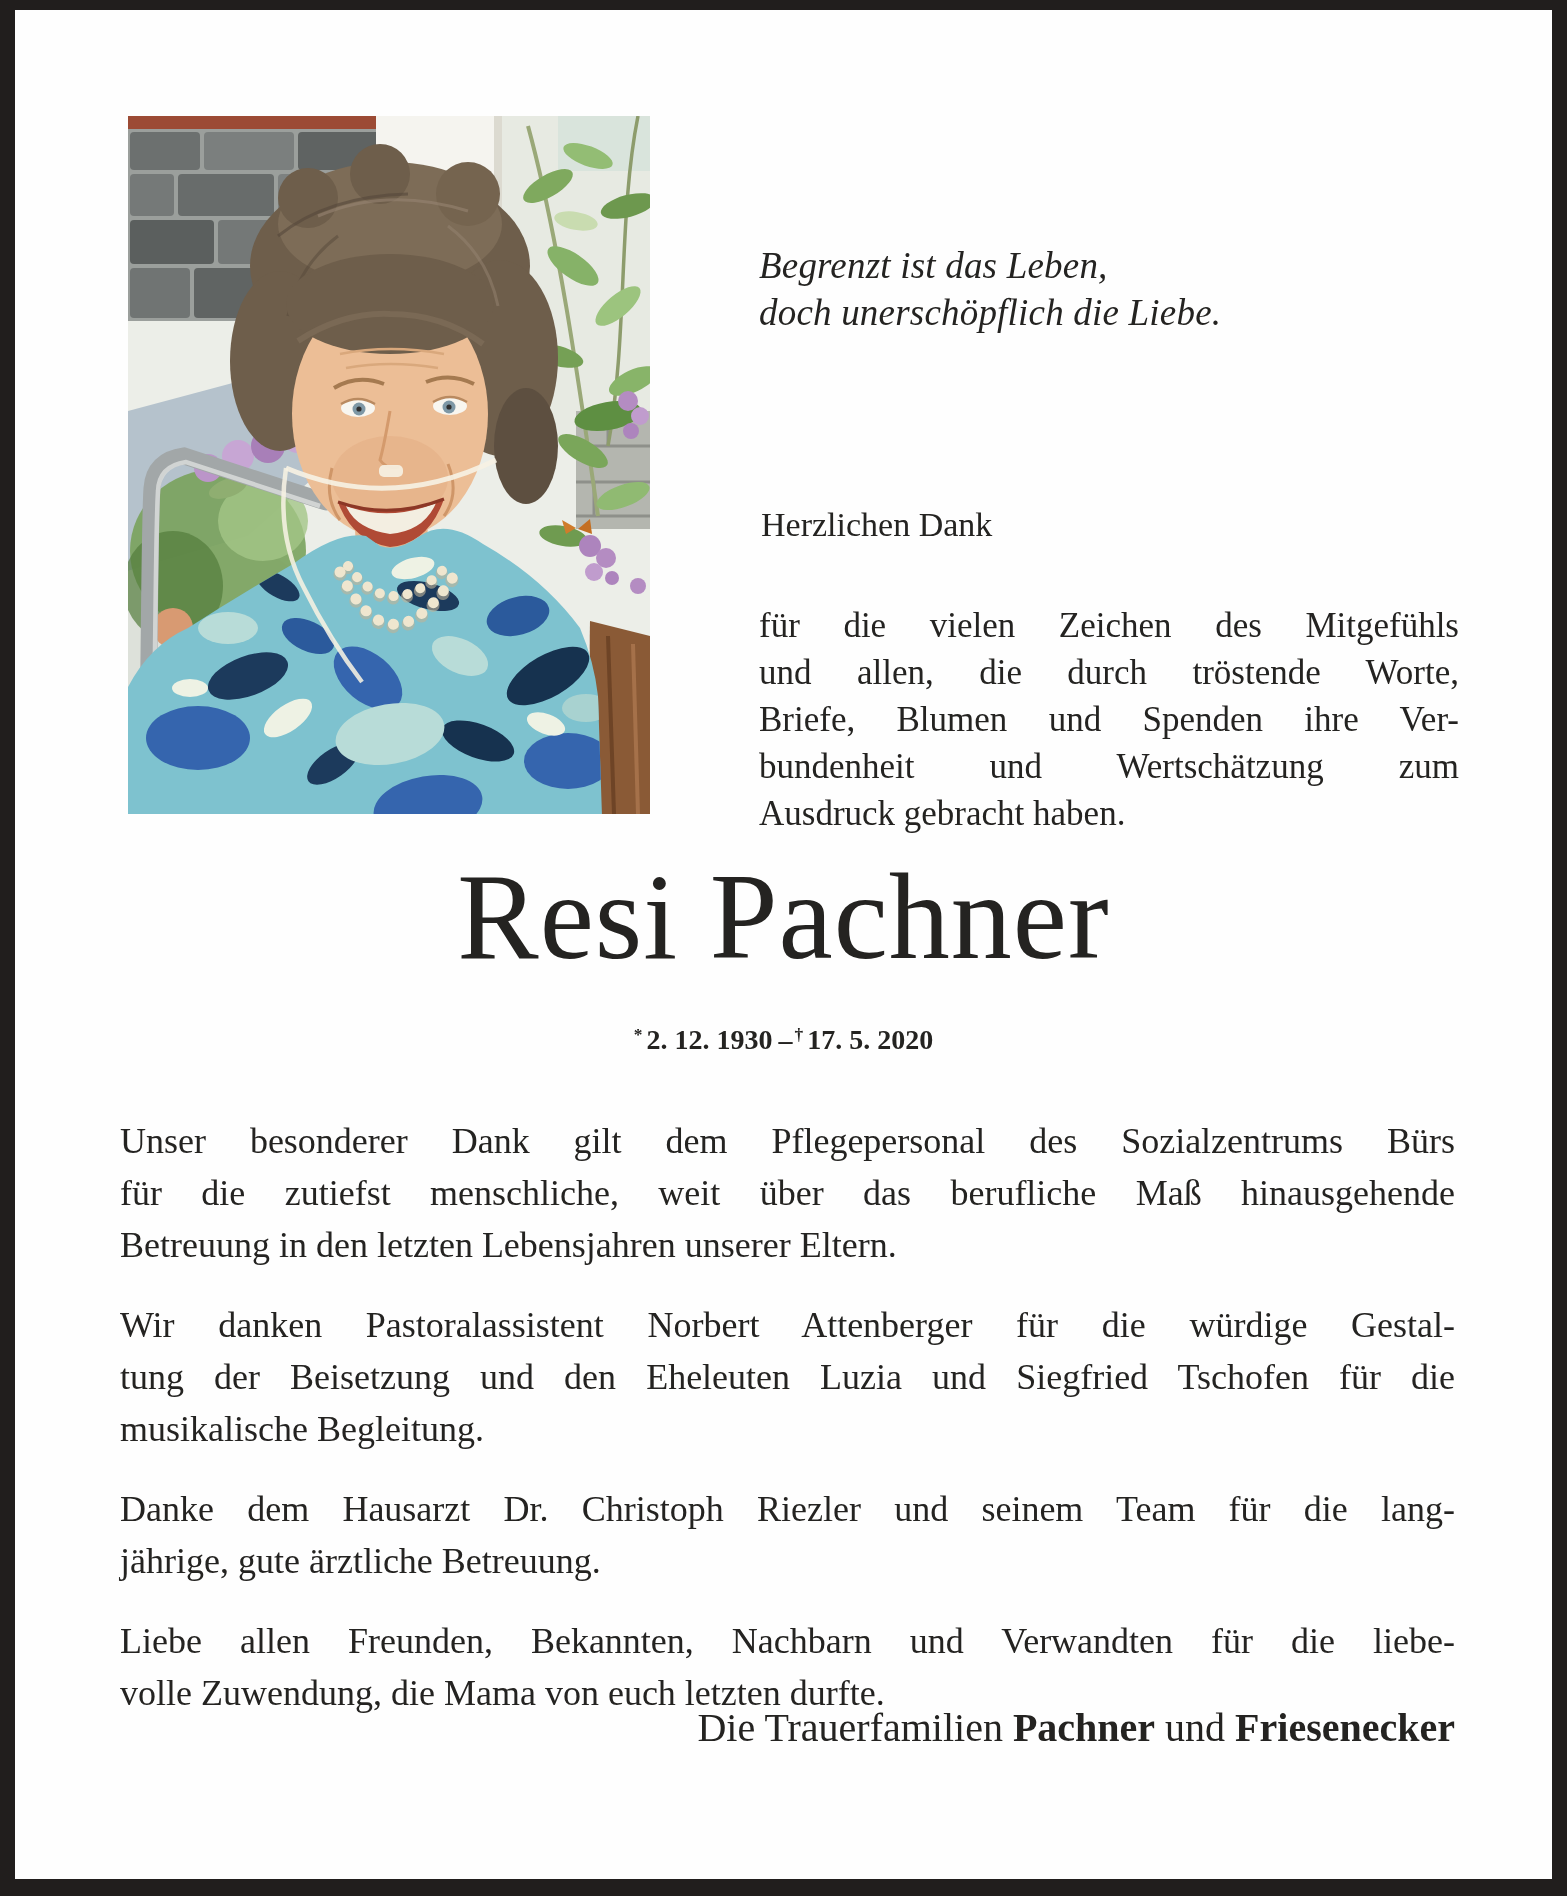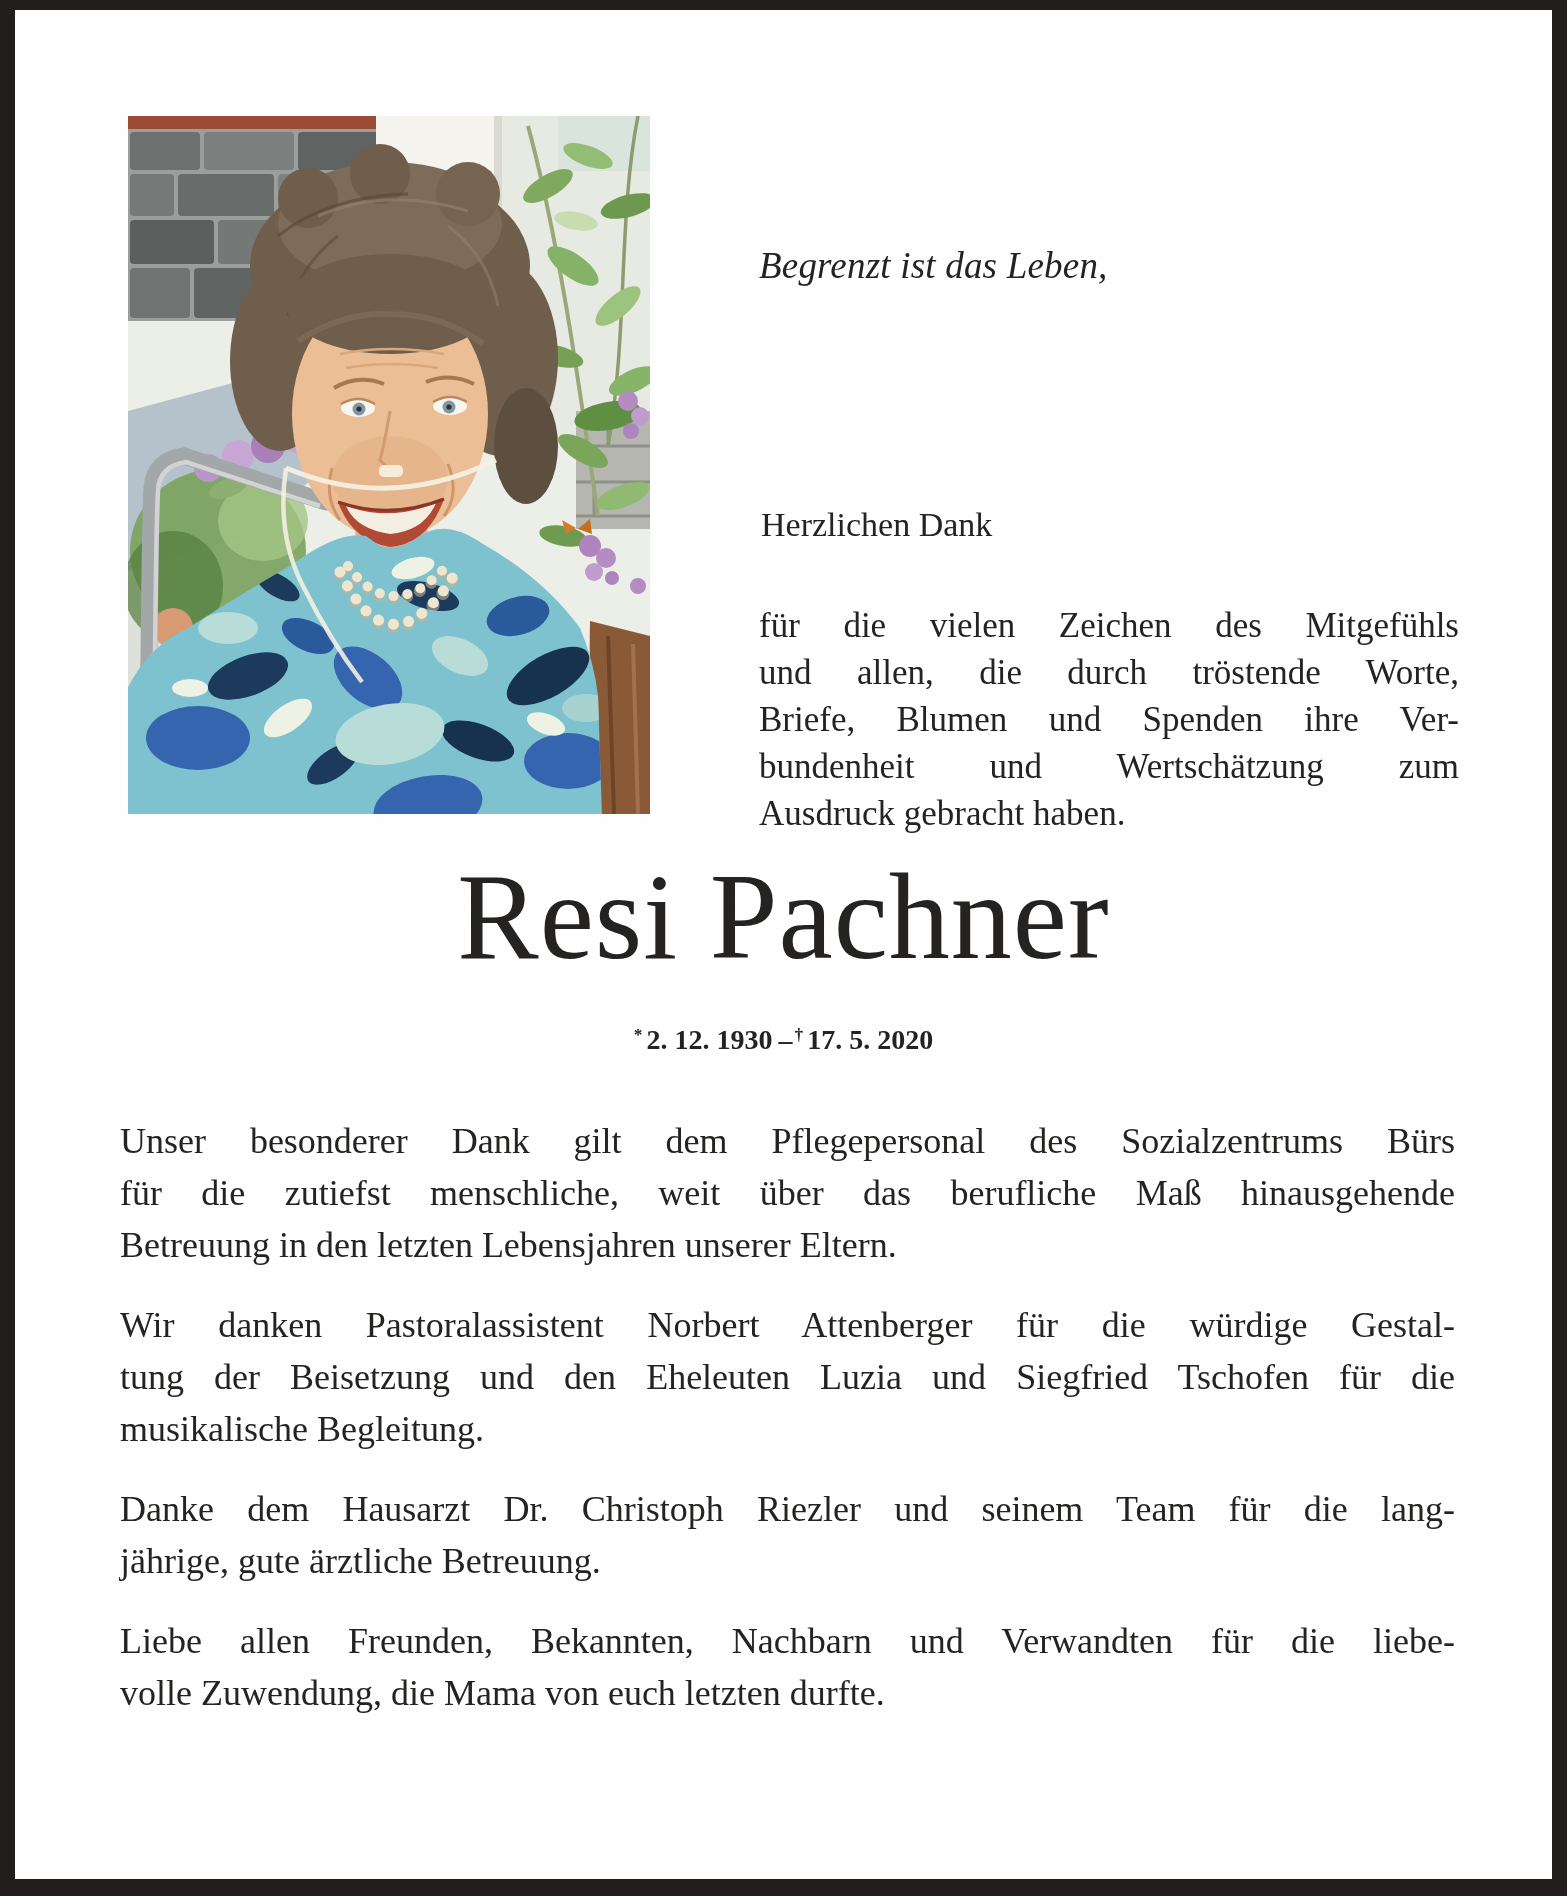--- a/index.html
+++ b/index.html
@@ -301,20 +301,21 @@
         <g>
           <path d="M158,352 Q262,396 368,344" stroke="#f6f1e3" stroke-width="5" fill="none" opacity="0.92"></path>
           <rect x="251" y="349" width="24" height="12" rx="5" fill="#f6f1e3" opacity="0.92"></rect>
           <path d="M158,352 Q148,420 176,472 Q202,524 234,566" stroke="#f6f1e3" stroke-width="4.5" fill="none" opacity="0.88"></path>
         </g>
       </svg>
     </div>
 
     <div class="quote">
       <div>Begrenzt ist das Leben,</div>
+      <div>doch unerschöpflich die Liebe.</div>
     </div>
 
     <div class="heading">Herzlichen Dank</div>
 
     <div class="ack">
       <div class="jl">für die vielen Zeichen des Mitgefühls</div>
       <div class="jl">und allen, die durch tröstende Worte,</div>
       <div class="jl">Briefe, Blumen und Spenden ihre Ver-</div>
       <div class="jl">bundenheit und Wertschätzung zum</div>
       <div class="ll">Ausdruck gebracht haben.</div>
@@ -340,15 +341,21 @@
       <div class="para">
         <div class="jl">Danke dem Hausarzt Dr. Christoph Riezler und seinem Team für die lang-</div>
         <div class="ll">jährige, gute ärztliche Betreuung.</div>
       </div>
       <div class="para">
         <div class="jl">Liebe allen Freunden, Bekannten, Nachbarn und Verwandten für die liebe-</div>
         <div class="ll">volle Zuwendung, die Mama von euch letzten durfte.</div>
       </div>
     </div>
 
+    <div class="signature">
+      <span>Die Trauerfamilien</span>
+      <b>Pachner</b>
+      <span>und</span>
+      <b>Friesenecker</b>
+    </div>
 
   </div>
 </div>
 
 </body></html>

